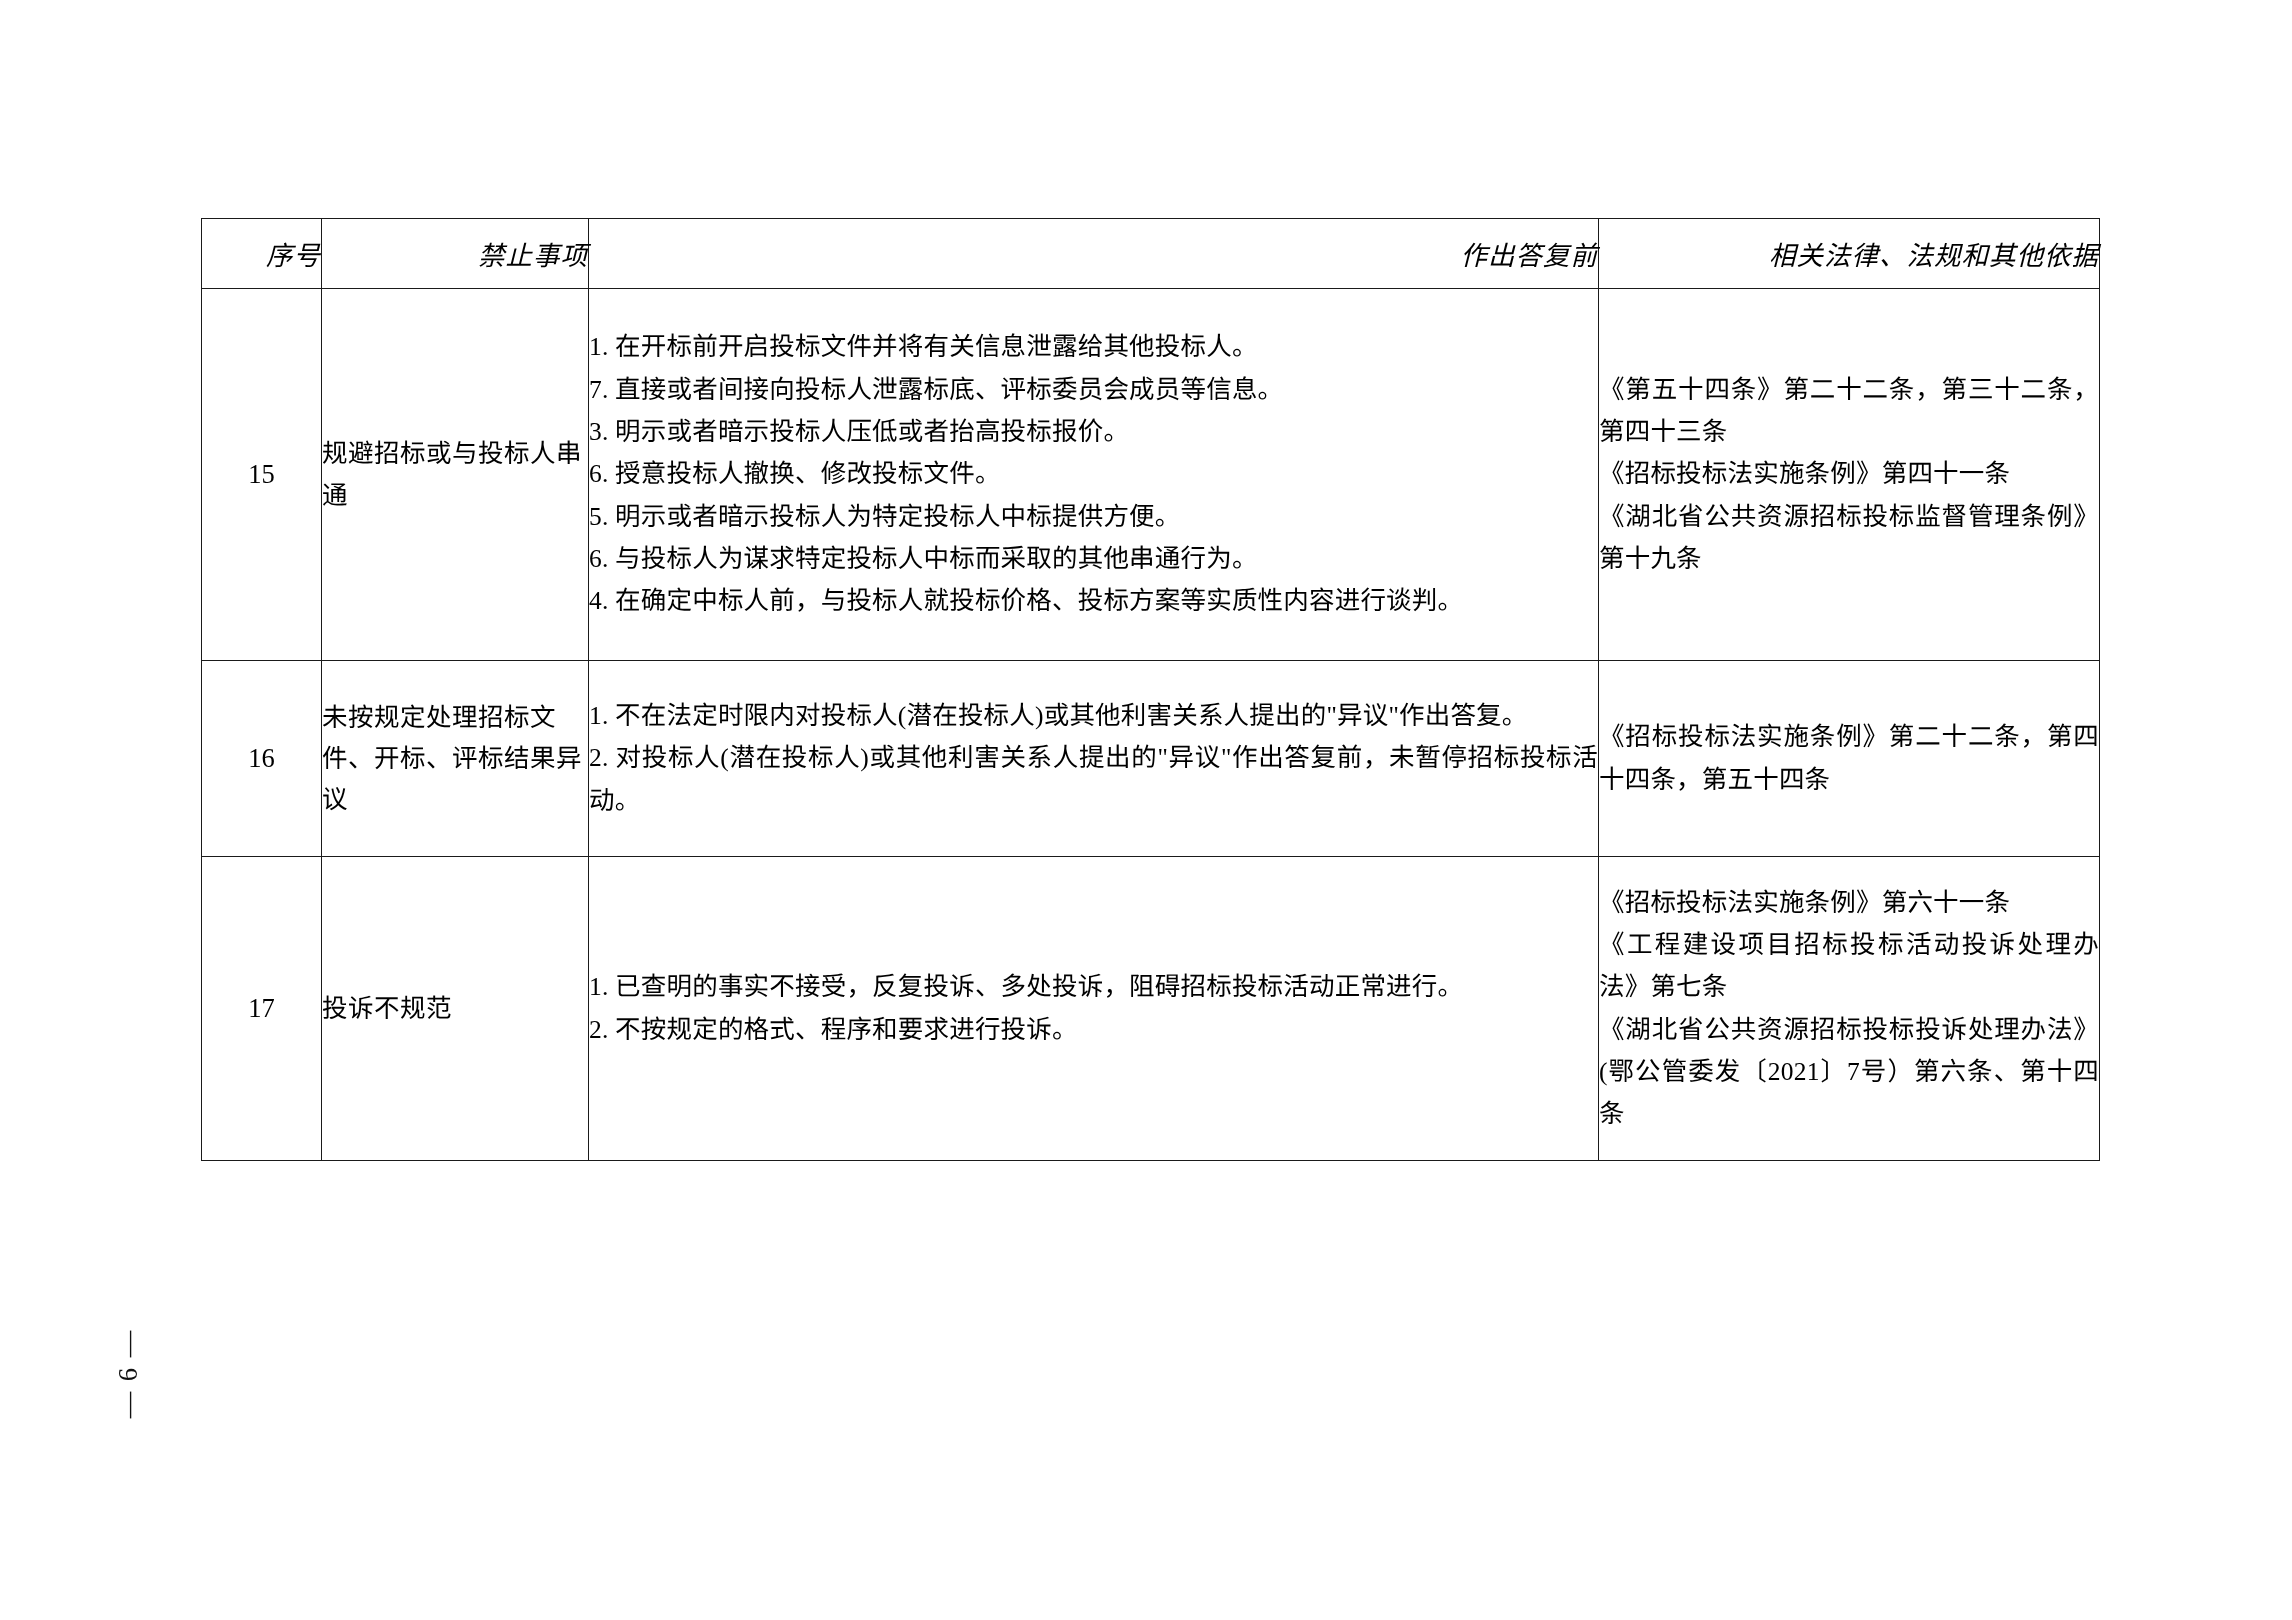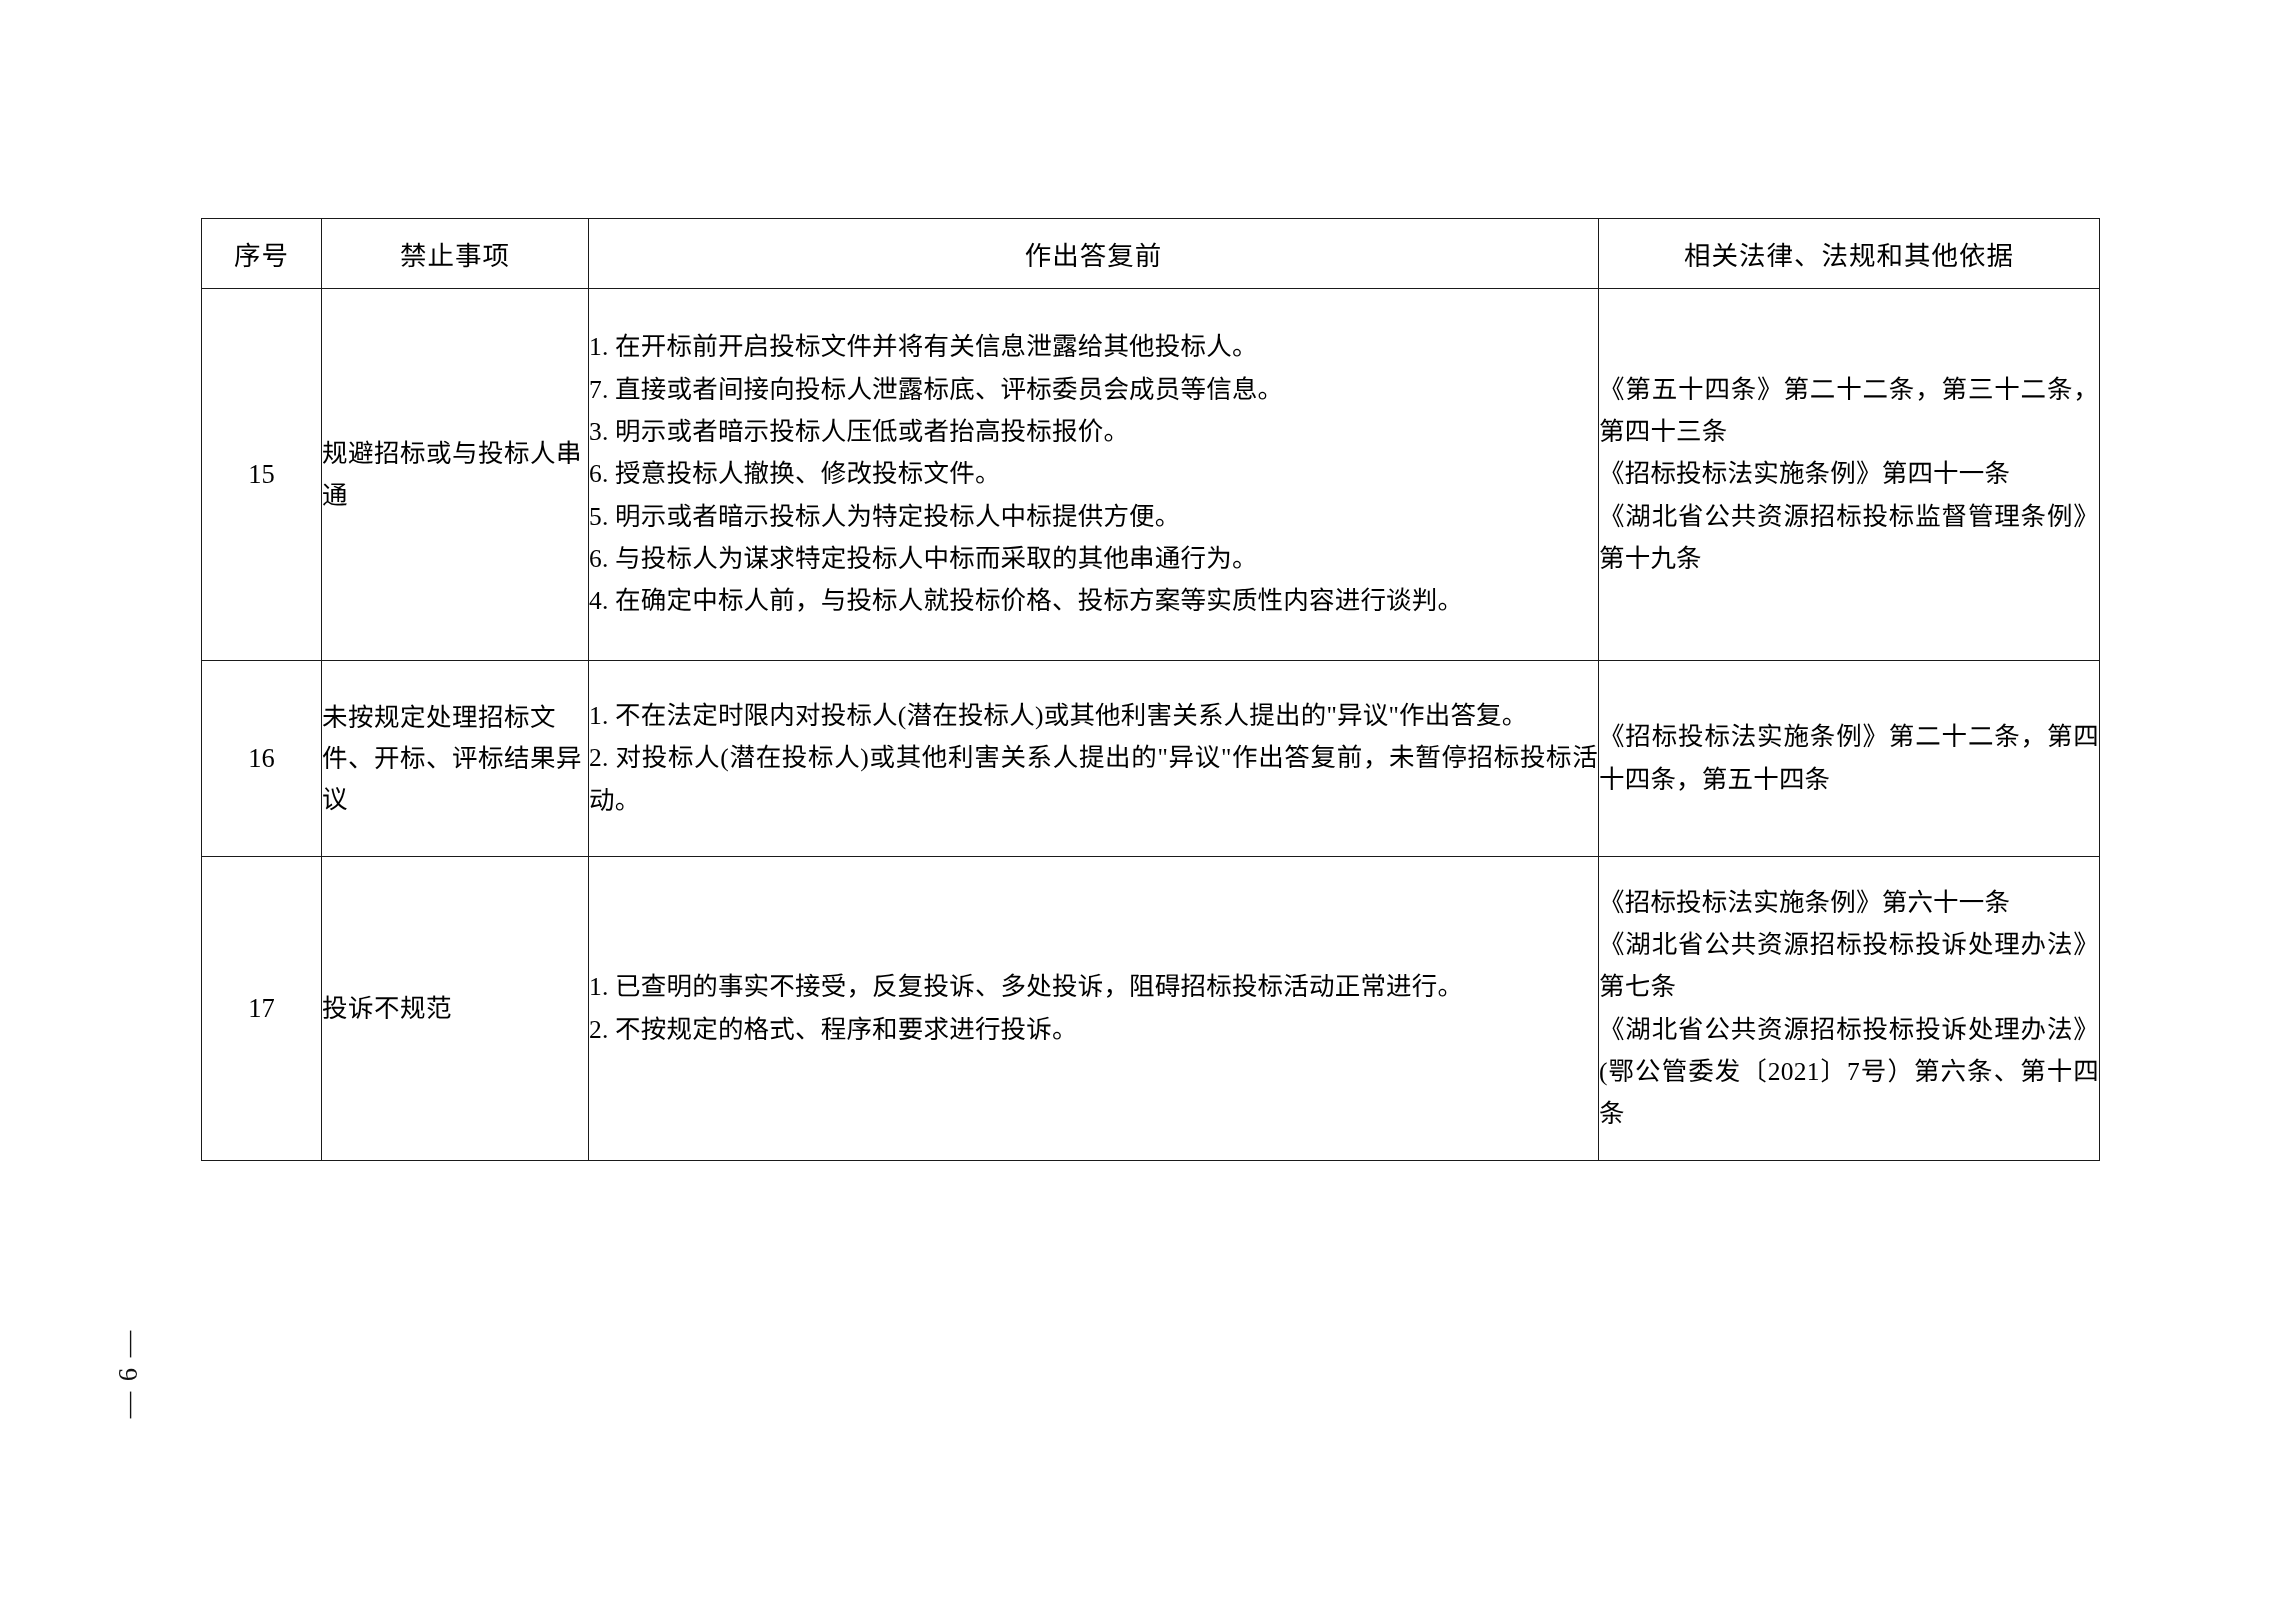--- a/index.html
+++ b/index.html
@@ -68,22 +68,23 @@
 
   col.c-seq    { width: 120px; }
   col.c-item   { width: 267px; }
   col.c-detail { width: 1010px; }
   col.c-law    { width: 501px; }
 
   thead th {
     height: 69px;
     font-size: 26.5px;
     font-weight: normal;
-    text-align: center;
+    text-align: right;
     letter-spacing: 1px;
+    font-style: italic;
   }
 
   td.seq {
     text-align: center;
     font-size: 26.5px;
     vertical-align: middle;
   }
   td.item {
     font-size: 25.5px;
     line-height: 1.62;
@@ -177,21 +178,21 @@
 
         <tr style="height:304px;">
           <td class="seq">17</td>
           <td class="item">投诉不规范</td>
           <td class="detail">
             <span class="line just">1. 已查明的事实不接受，反复投诉、多处投诉，阻碍招标投标活动正常进行。</span>
             <span class="line">2. 不按规定的格式、程序和要求进行投诉。</span>
           </td>
           <td class="law">
             <span class="line">《招标投标法实施条例》第六十一条</span>
-            <span class="line just">《湖北省公共资源招标投标投诉处理办法》第七条</span>
+            <span class="line just">《工程建设项目招标投标活动投诉处理办法》第七条</span>
             <span class="line just">《湖北省公共资源招标投标投诉处理办法》(鄂公管委发〔2021〕7号）第六条、第十四条</span>
           </td>
         </tr>
 
       </tbody>
     </table>
   </div>
 </div>
 
 

